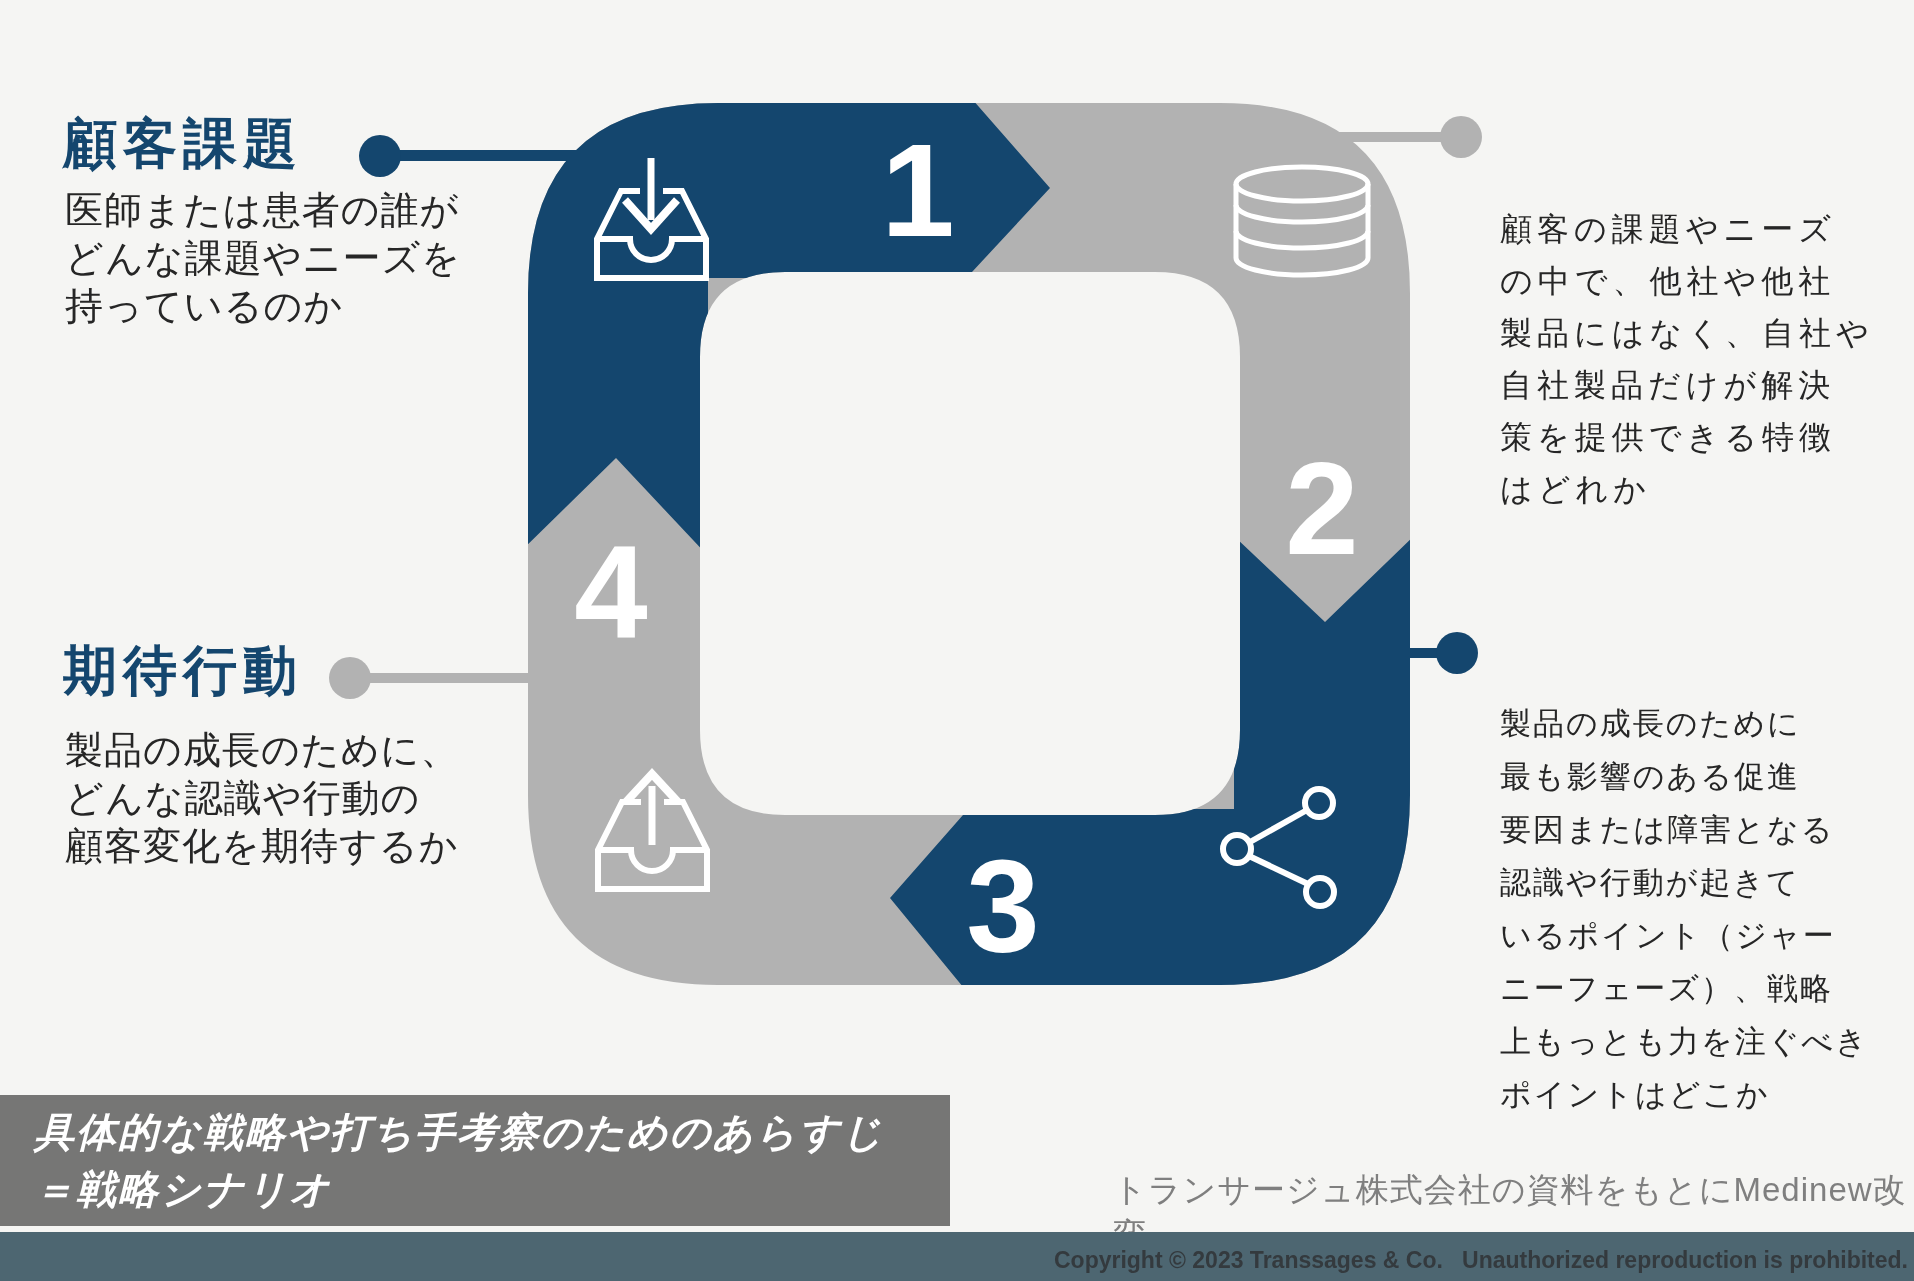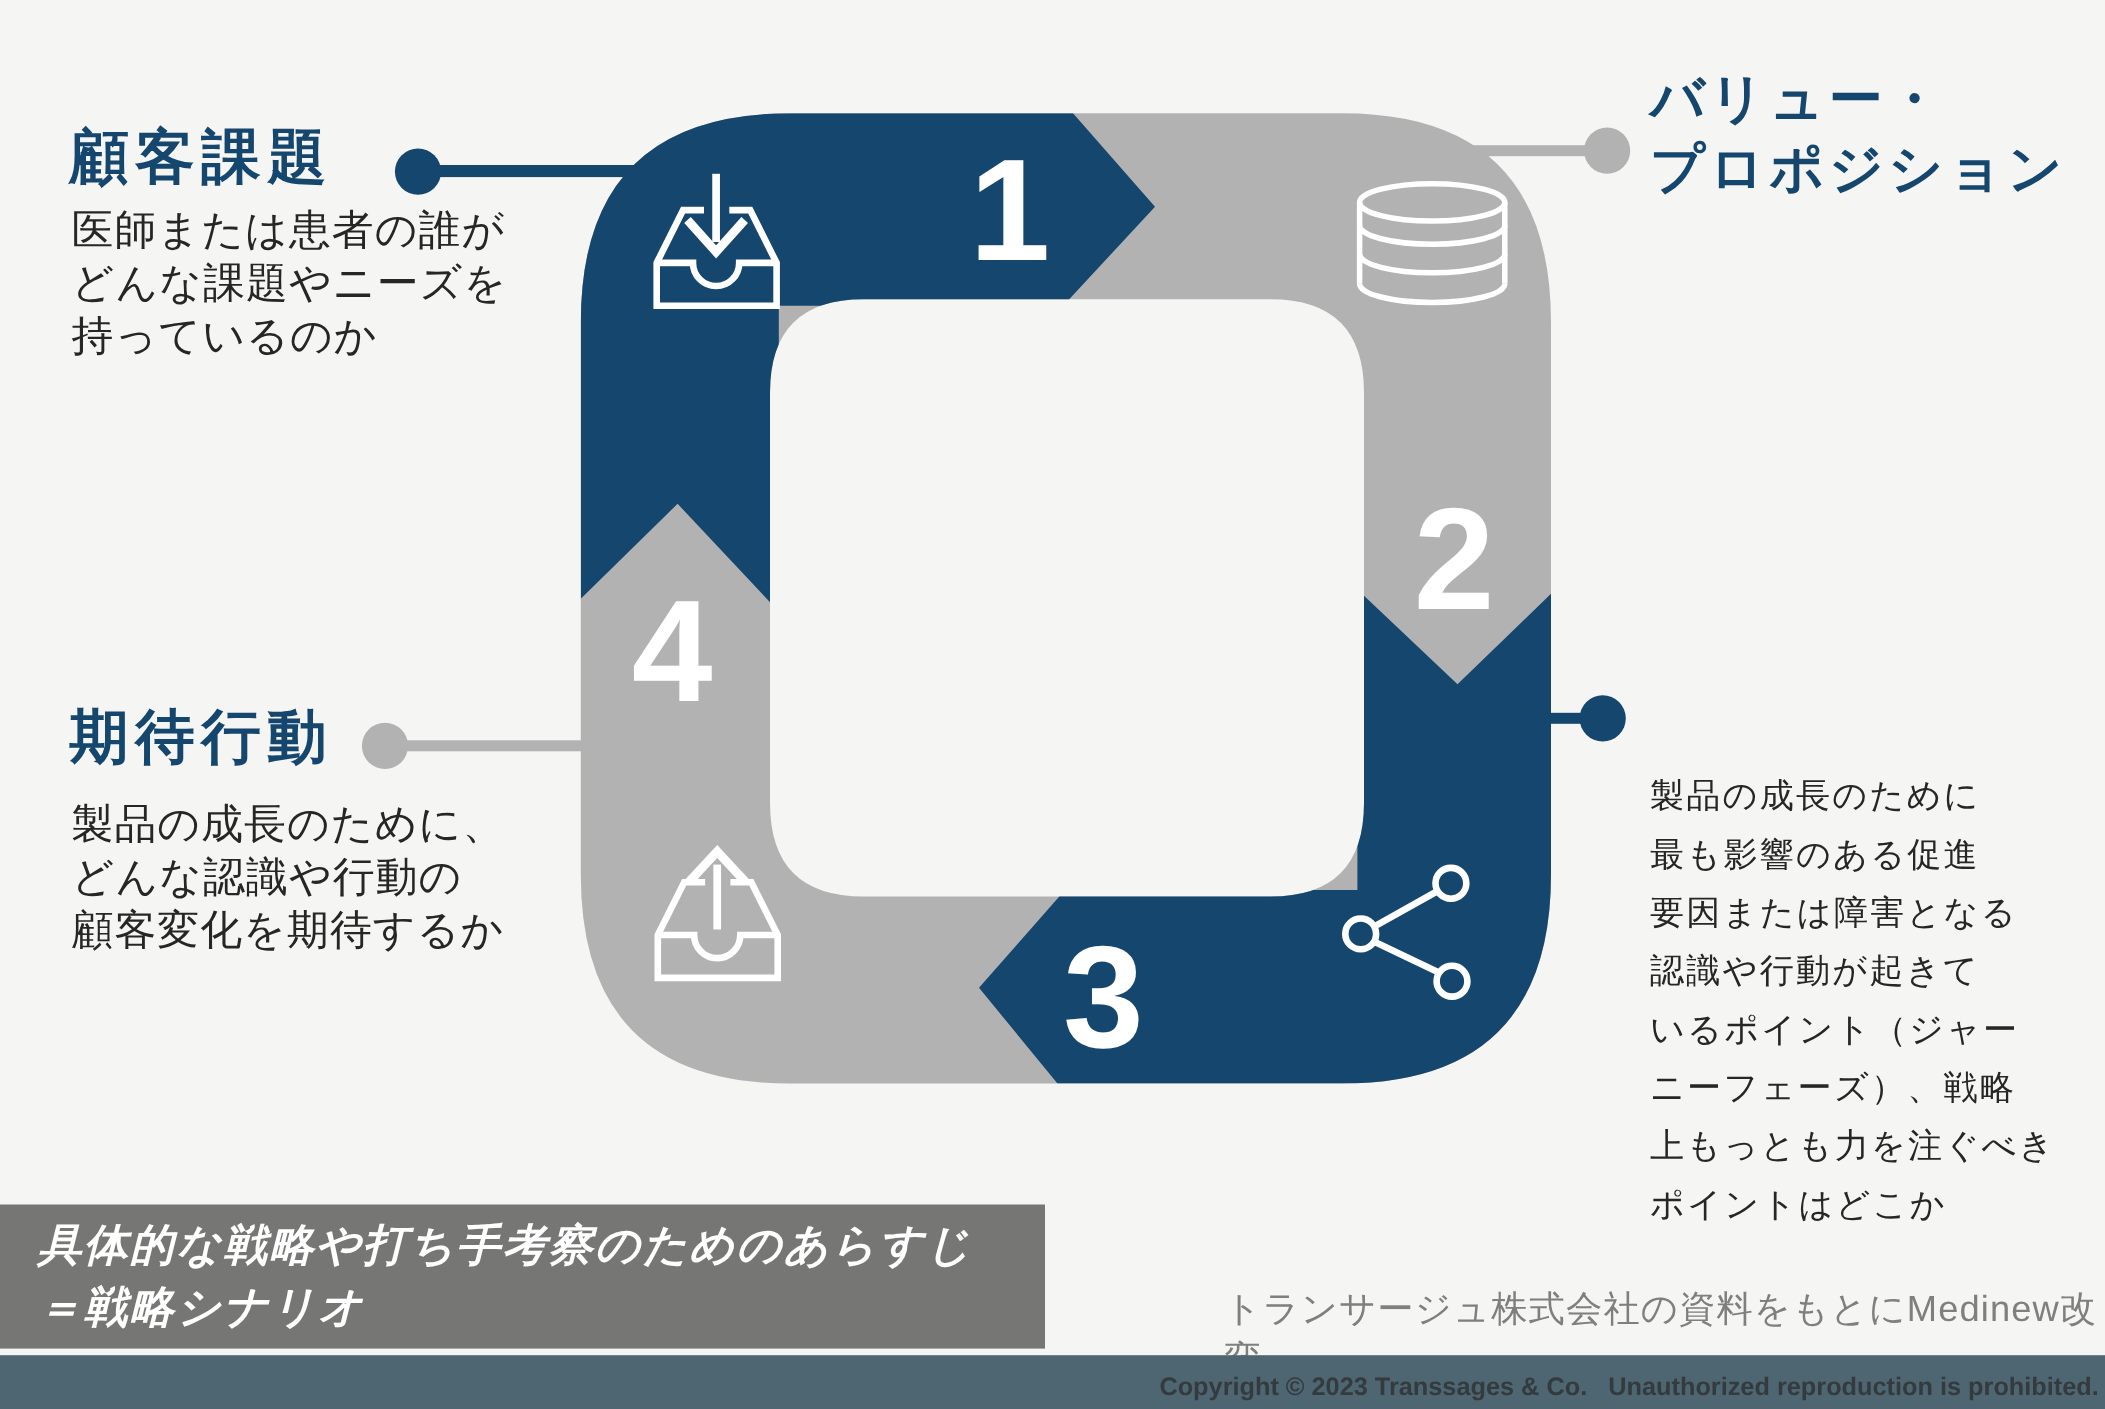--- a/index.html
+++ b/index.html
@@ -144,22 +144,26 @@
   <div class="abs num" style="left:918px;top:191px">1</div>
   <div class="abs num" style="left:1322px;top:509px">2</div>
   <div class="abs num" style="left:1003px;top:907px">3</div>
   <div class="abs num" style="left:611px;top:592px">4</div>
 
   <div class="abs heading h-big" style="left:63px;top:112px">顧客課題</div>
   <div class="abs desc d-left" style="left:65px;top:186px">医師または患者の誰が
 どんな課題やニーズを
 持っているのか</div>
 
-  <div class="abs heading h-right" style="left:1500px;top:58px">バリュー・
-プロポジション</div>
+  <div class="abs desc d-right-loose" style="left:1500px;top:203px">顧客の課題やニーズ
+の中で、他社や他社
+製品にはなく、自社や
+自社製品だけが解決
+策を提供できる特徴
+はどれか</div>
 
   <div class="abs desc d-right-tight" style="left:1500px;top:697px">製品の成長のために
 最も影響のある促進
 要因または障害となる
 認識や行動が起きて
 いるポイント（ジャー
 ニーフェーズ）、戦略
 上もっとも力を注ぐべき
 ポイントはどこか</div>
 

